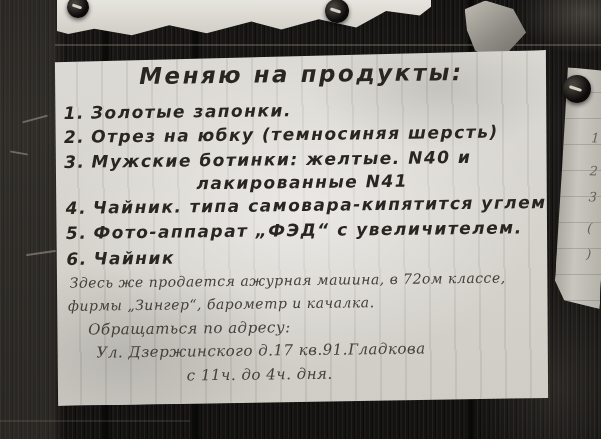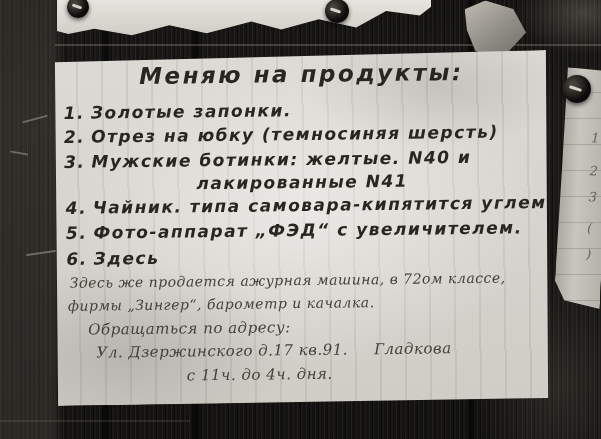--- a/index.html
+++ b/index.html
@@ -65,21 +65,21 @@
     clip-path:polygon(0.4% 1.8%, 99.8% 0%, 99.4% 99.4%, 0.2% 100%);
     box-shadow:7px 5px 12px rgba(0,0,0,.65);
   }
   .print-line{position:absolute; font-family:"DejaVu Sans",sans-serif; font-style:italic;
     font-weight:700; font-size:17px; color:#292520; letter-spacing:1.5px; white-space:nowrap;}
   .note-title{font-size:23px; letter-spacing:2.5px;}
   .num{margin-right:6px;}
   .script-line{position:absolute; font-family:"DejaVu Serif",serif; font-style:italic;
     font-weight:400; font-size:14px; color:#45403a; letter-spacing:.5px; white-space:nowrap;}
   .script-md{font-size:15px;}
-  .name-gap{margin-left:26px;text-align:right;}
+  .name-gap{text-align:right;}
 </style>
 </head>
 <body>
 
 <div class="photo-frame">
 
   <div class="seam" style="left:103px;"></div>
   <div class="seam" style="left:193px;"></div>
   <div class="seam" style="left:468px;"></div>
   <div class="hseam" style="left:55px; right:0; top:44px;"></div>
@@ -128,21 +128,21 @@
 
     <div class="print-line" style="left:11px; top:142px;">
       <span class="num">4.</span><span>Чайник. типа самовара-кипятится углем.</span>
     </div>
 
     <div class="print-line" style="left:11px; top:167px;">
       <span class="num">5.</span><span>Фото-аппарат „ФЭД“ с увеличителем.</span>
     </div>
 
     <div class="print-line" style="left:11px; top:193px;">
-      <span class="num">6.</span><span>Здесь</span>
+      <span class="num">6.</span><span>Чайник</span>
     </div>
 
     <div class="script-line" style="left:14px; top:219px;">Здесь же продается ажурная машина, в 72ом классе,</div>
     <div class="script-line" style="left:12px; top:242px;">фирмы „Зингер“, барометр и качалка.</div>
 
     <div class="script-line script-md" style="left:32px; top:265px;">Обращаться по адресу:</div>
 
     <div class="script-line script-md" style="left:40px; top:288px;">
       <span>Ул. Дзержинского д.17 кв.91.</span><span class="name-gap">Гладкова</span>
     </div>

